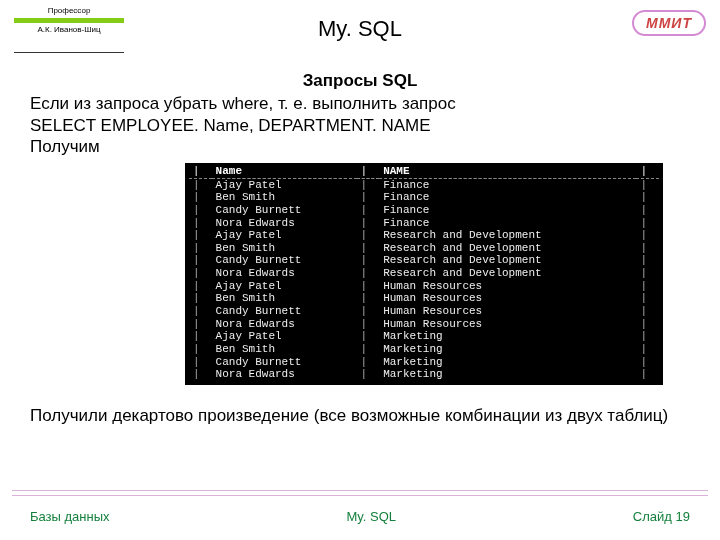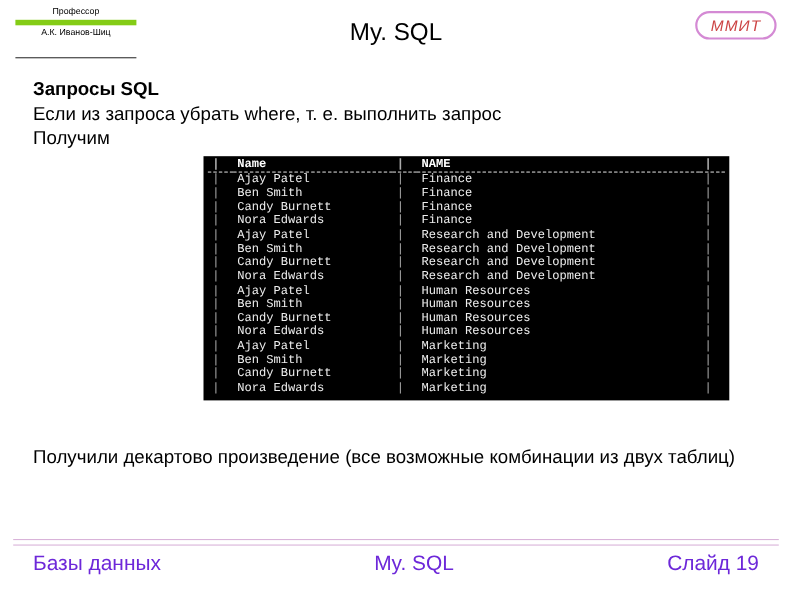--- a/index.html
+++ b/index.html
@@ -35,31 +35,32 @@
     position: absolute;
     top: 10px;
     right: 14px;
     border: 2px solid #d48ad4;
     border-radius: 14px;
     padding: 3px 12px;
     font-size: 14px;
     color: #c44;
     font-style: italic;
     letter-spacing: 1px;
+    font-weight: bold;
   }
   .content {
     position: absolute;
     top: 70px;
     left: 30px;
     right: 30px;
     font-size: 17px;
     line-height: 1.25;
   }
   .subtitle {
-    text-align: left;
+    text-align: center;
     font-weight: bold;
     margin-bottom: 2px;
   }
   .para { font-size: 17px; }
   .terminal {
     margin-top: 6px;
     margin-left: 155px;
     width: 470px;
     background: #000;
     color: #eee;
@@ -95,40 +96,41 @@
     border-top: 1px solid #d9b3d9;
     border-bottom: 1px solid #d9b3d9;
   }
   .footer {
     position: absolute;
     bottom: 16px;
     left: 30px;
     right: 30px;
     display: flex;
     justify-content: space-between;
-    font-size: 19px;
-    color: #6d28d9;
+    font-size: 13px;
+    color: #15803d;
     margin-top: 40px;
   }
 </style>
 </head>
 <body>
 
 <div class="top-left">
   <div class="line1">Профессор</div>
   <div class="line2">А.К. Иванов-Шиц</div>
 </div>
 
 <div class="title">My. SQL</div>
 
 <div class="mmit">ММИТ</div>
 
 <div class="content">
   <div class="subtitle">Запросы SQL</div>
   <div class="para">Если из запроса убрать where, т. е. выполнить запрос</div>
+  <div class="para">SELECT EMPLOYEE. Name, DEPARTMENT. NAME</div>
   <div class="para">Получим</div>
 
   <div class="terminal">
     <table>
       <thead>
         <tr>
           <th class="sep">|</th>
           <th>Name</th>
           <th class="sep">|</th>
           <th>NAME</th>

